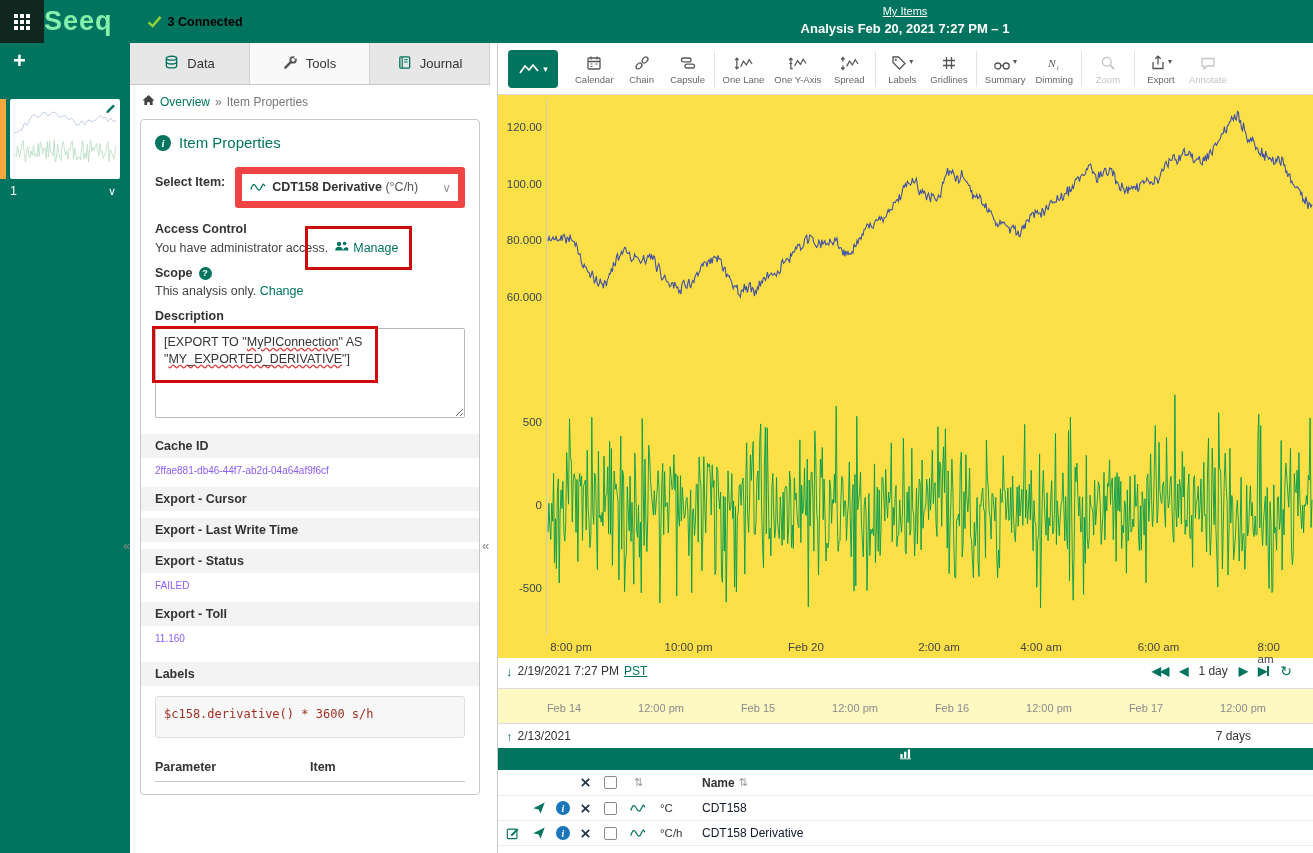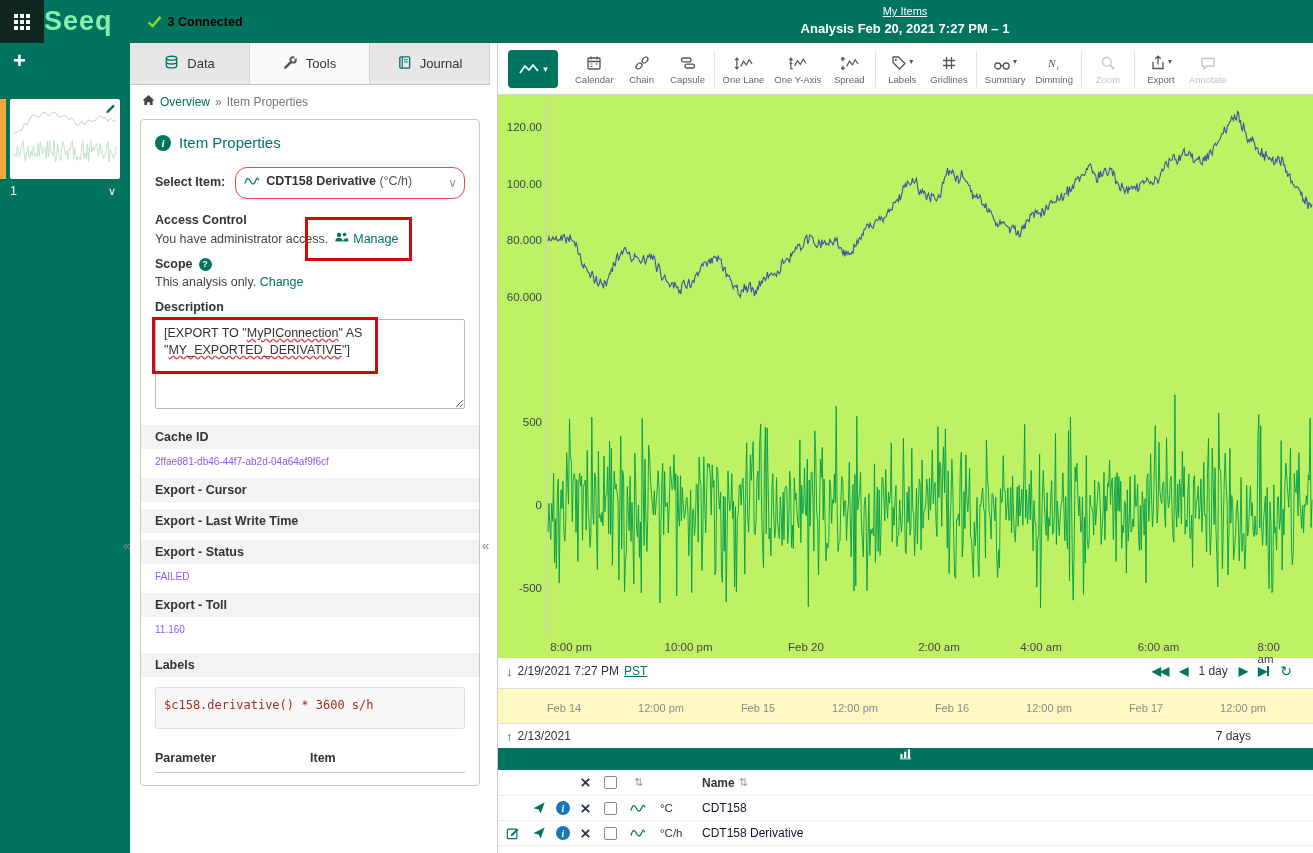--- a/index.html
+++ b/index.html
@@ -30,21 +30,21 @@
   .tabs { display:flex; height:42px; border-bottom:1px solid #c9c9c9; }
   .tab { flex:1; display:flex; align-items:center; justify-content:center; gap:8px; font-size:13px; color:#333; background:#e7e7e7; border-right:1px solid #d2d2d2; cursor:pointer; }
   .tab.active { background:#f9f9f9; }
   .breadcrumb { padding:9px 12px 6px; font-size:12px; color:#777; display:flex; align-items:center; gap:5px; }
   .bc-link { color:#00745e; cursor:pointer; }
   .card { margin:4px 10px; border:1px solid #c8c8c8; border-radius:4px; padding:12px 14px; position:relative; }
   .card-title { color:#00745e; font-size:15px; display:flex; align-items:center; gap:8px; margin:2px 0 16px; }
   .info-badge { width:16px; height:16px; min-width:16px; border-radius:50%; background:#00745e; color:#fff; font:italic bold 11px "Liberation Serif",serif; display:flex; align-items:center; justify-content:center; }
   .select-row { display:flex; gap:10px; margin-bottom:14px; }
   .lbl { font-weight:bold; font-size:12.5px; padding-top:8px; white-space:nowrap; }
-  .select-box { flex:1; border:1px solid #ef4444; border-radius:12px; padding:5px 20px 5px 8px; display:flex; gap:6px; align-items:flex-start; position:relative; min-height:32px; cursor:pointer; }
+  .select-box { flex:1; border:7px solid #ef4444; border-radius:3px; padding:5px 20px 5px 8px; display:flex; gap:6px; align-items:flex-start; position:relative; min-height:32px; cursor:pointer; }
   .sel-text { font-size:12.5px; line-height:1.3; }
   .sel-text .uom { color:#555; font-weight:normal; }
   .sel-caret { position:absolute; right:7px; top:50%; transform:translateY(-50%); color:#999; font-size:12px; }
   .sec-label { font-weight:bold; font-size:12.5px; color:#333; margin-top:11px; display:flex; align-items:center; }
   .ac-line { font-size:12.5px; color:#444; margin-top:4px; position:relative; display:flex; align-items:center; gap:6px; }
   .manage-link { color:#00745e; display:inline-flex; align-items:center; gap:4px; cursor:pointer; }
   .hl { position:absolute; border:3px solid #cf0a0a; pointer-events:none; z-index:6; }
   .hl-manage { left:150px; top:-14px; width:107px; height:44px; }
   .scope-line { font-size:12.5px; color:#444; margin-top:4px; }
   .tlink { color:#00745e; cursor:pointer; }
@@ -70,21 +70,21 @@
   .caret-w { color:#fff; font-size:9px; }
   .toolbar-items { display:flex; align-items:center; height:100%; }
   .tool { min-width:46px; padding:0 5px; display:flex; flex-direction:column; align-items:center; justify-content:center; height:48px; color:#555; cursor:pointer; }
   .tool-icon { height:18px; display:flex; align-items:flex-end; gap:1px; }
   .tool-label { font-size:9.5px; color:#666; margin-top:3px; white-space:nowrap; }
   .tool.disabled { color:#c4c4c4; cursor:default; }
   .tool.disabled .tool-label { color:#c4c4c4; }
   .caret { font-size:8px; align-self:center; margin-left:1px; }
   .tool-sep { width:1px; background:#e2e2e2; height:36px; margin:0 3px; }
 
-  .chart { position:relative; height:563px; background:#bef264; }
+  .chart { position:relative; height:563px; background:#fde047; }
   #chart-holder, #chart-holder svg { position:absolute; left:0; top:0; }
   #y-ticks span { position:absolute; left:2px; width:42px; text-align:right; font-size:11.5px; color:#33475b; }
   #x-ticks span { position:absolute; top:546px; transform:translateX(-50%); font-size:11.5px; color:#444; }
 
   .range-row { height:26px; display:flex; justify-content:space-between; align-items:center; padding:0 22px 0 8px; }
   .range-start { font-size:12px; color:#333; display:flex; align-items:center; gap:5px; cursor:pointer; }
   .dn-arrow,.up-arrow { color:#00745e; font-weight:bold; font-size:13px; }
   .tz { color:#00745e; text-decoration:underline; cursor:pointer; }
   .range-nav { display:flex; gap:11px; align-items:center; color:#00745e; font-size:12px; font-weight:bold; }
   .nav-i { cursor:pointer; letter-spacing:-1px; display:inline-flex; align-items:center; }

